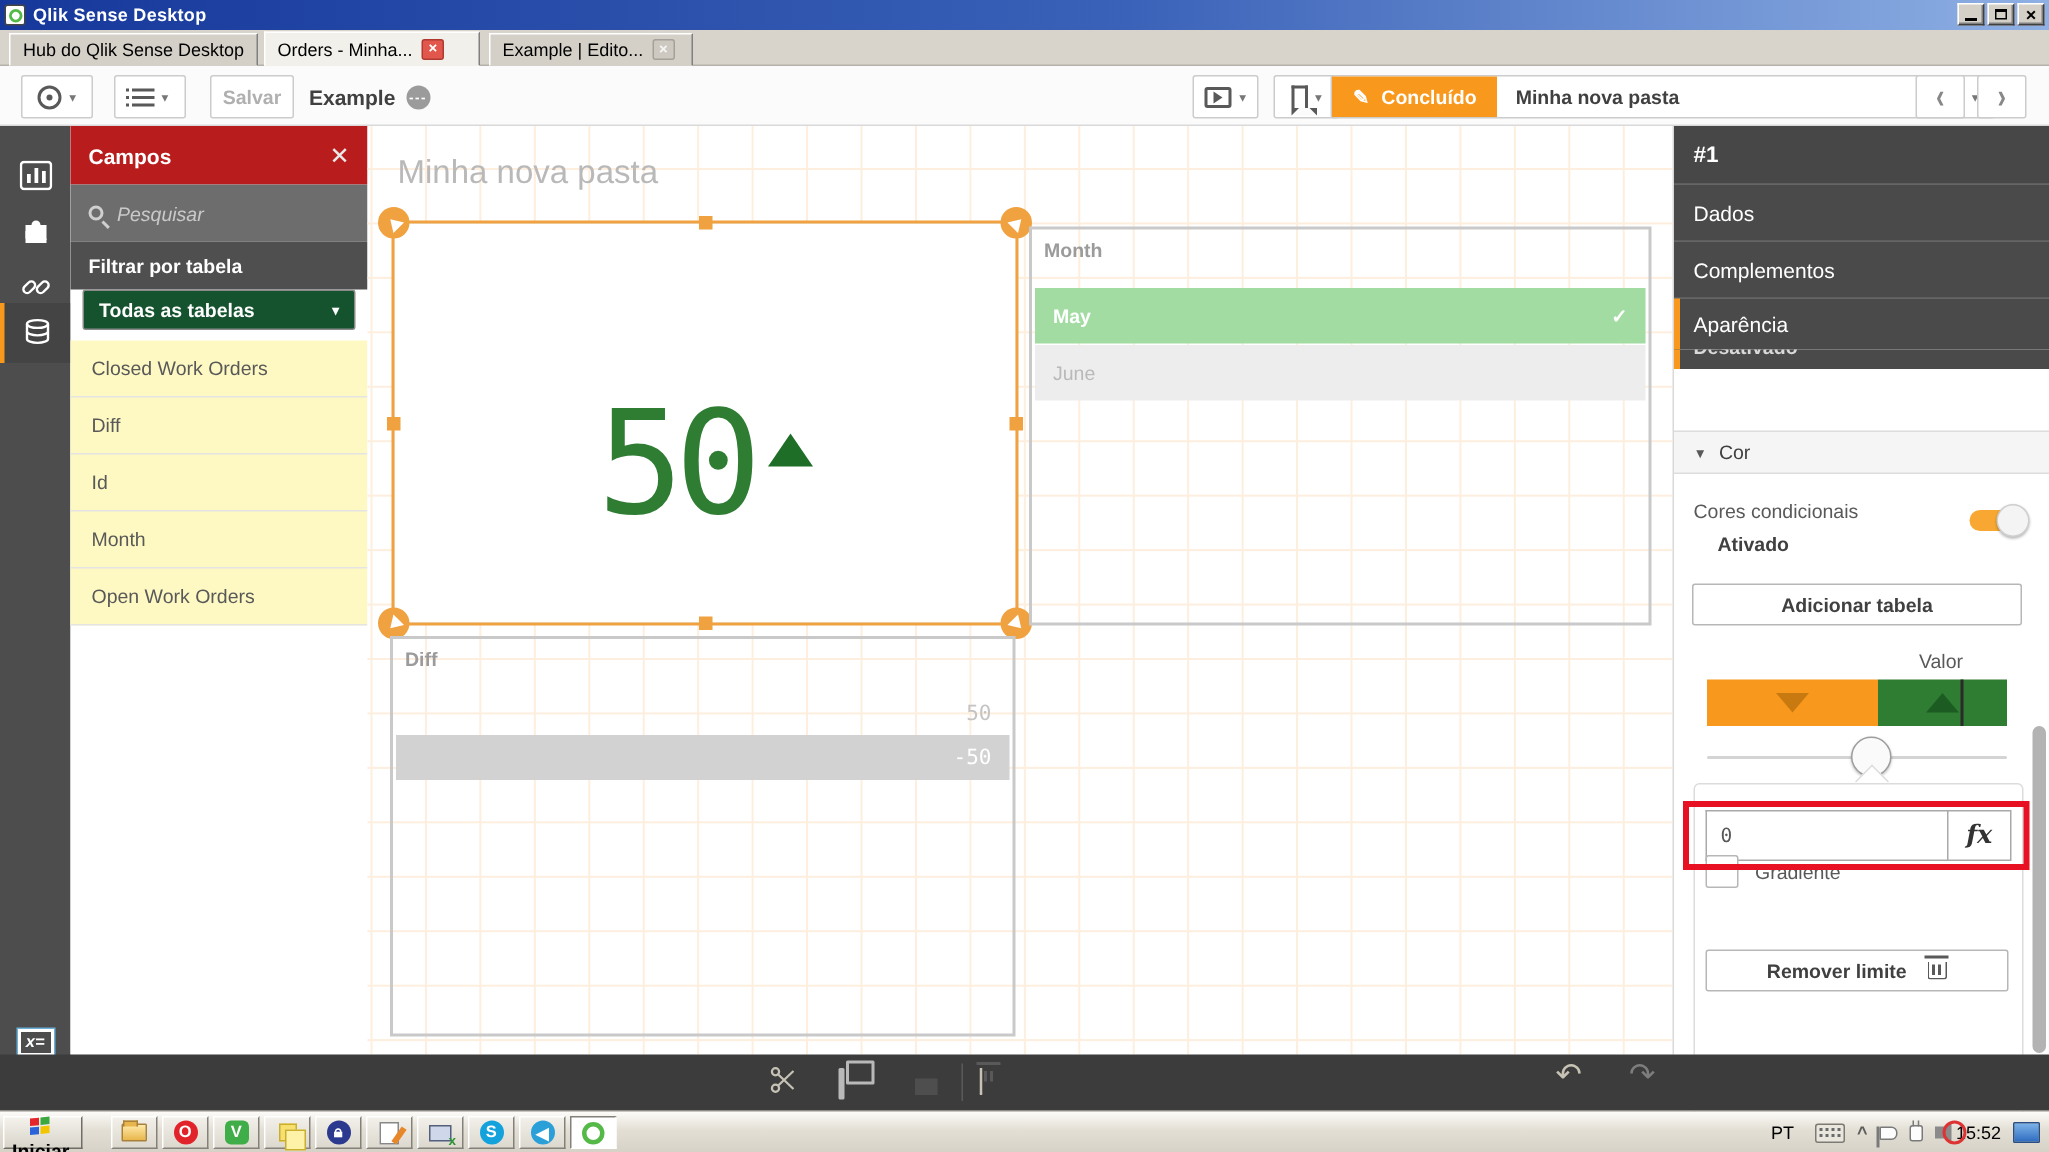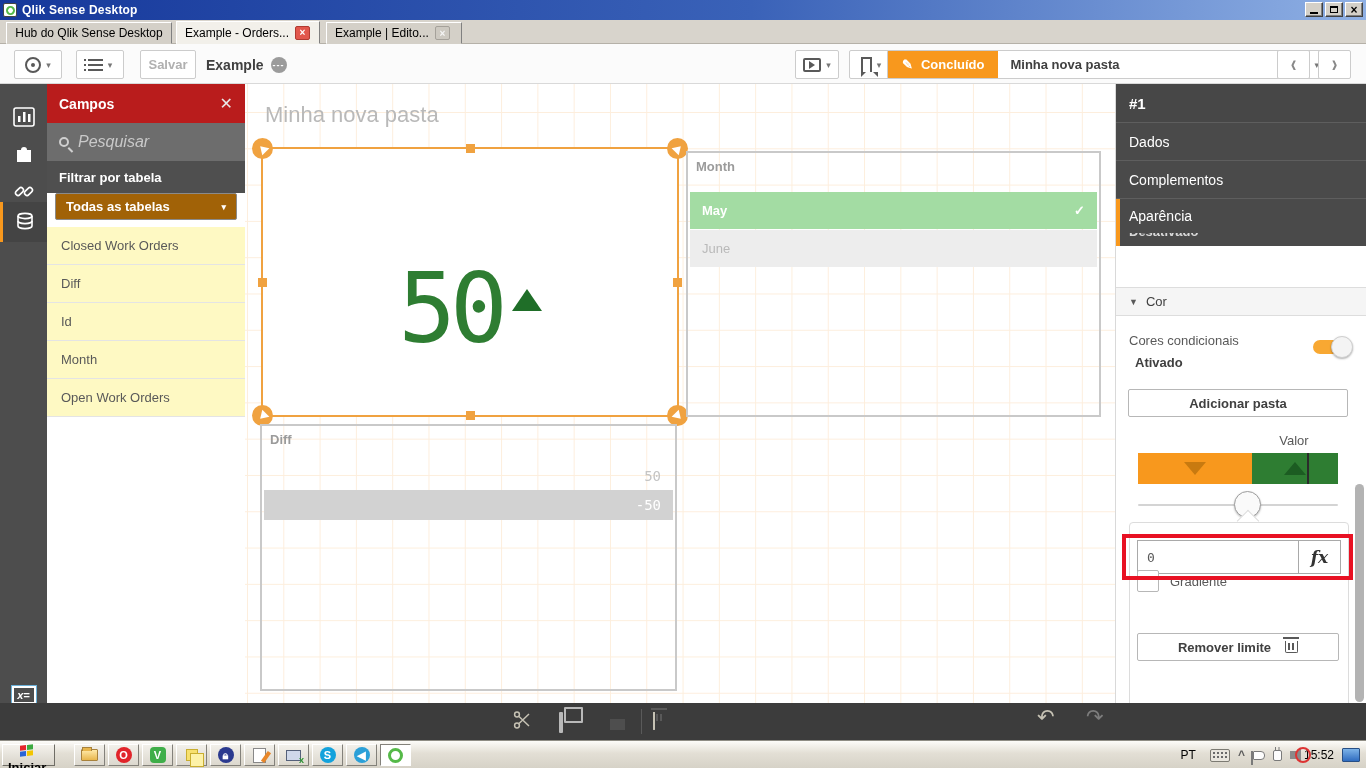--- a/index.html
+++ b/index.html
@@ -76,24 +76,24 @@
     box-shadow:0 0 0 1px #6ab0d8; }
 
   
   #fields { left:47px; top:84px; width:198px; height:619px; background:#fff; }
   #fields-head { height:39px; background:#b91c1c; color:#fff; display:flex; align-items:center; justify-content:space-between; padding:0 12px; }
   #fields-head .t { font-weight:bold; font-size:14px; }
   #fields-head .x { font-size:16px; color:#e8e8e8; }
   #searchrow { height:38px; background:#6d6d6d; display:flex; align-items:center; padding:0 12px; gap:9px; }
   .mag { width:10px; height:10px; border:2px solid #cfcfcf; border-radius:50%; position:relative; }
   .mag:after { content:""; position:absolute; left:8px; top:8px; width:6px; height:2px; background:#cfcfcf; transform:rotate(45deg); transform-origin:0 0; }
-  #searchrow input { background:transparent; border:none; outline:none; color:#e5e5e5; font-style:italic; font-size:16px; width:130px; font-family:"Liberation Sans",sans-serif; }
+  #searchrow input { background:transparent; border:none; outline:none; color:#e5e5e5; font-style:italic; font-size:13px; width:130px; font-family:"Liberation Sans",sans-serif; }
   #searchrow input::placeholder { color:#c9c9c9; }
   #filterrow { height:32px; background:#4f4f4f; color:#fff; font-size:13px; font-weight:bold; display:flex; align-items:center; padding:0 12px; }
-  #tablesel { margin:0 8px; height:27px; background:#a16207; border:1px solid #8a8a8a; border-radius:2px;
+  #tablesel { margin:0 8px; height:27px; background:#14532d; border:1px solid #8a8a8a; border-radius:2px;
     color:#fff; font-size:13px; font-weight:bold; display:flex; align-items:center; justify-content:space-between; padding:0 10px; }
   #fieldlist { background:#fef9c3; }
   .fielditem { height:38px; display:flex; align-items:center; padding:0 14px; font-size:13px; color:#595959; border-bottom:1px solid #e4e4e4; }
 
   
   #canvas { left:245px; top:84px; width:870px; height:619px; background:#fff;
     background-image:linear-gradient(#fdeedd 1px, transparent 1px), linear-gradient(90deg,#fdeedd 1px, transparent 1px);
     background-size:36.3px 36.3px; background-position:2px 28px; }
   #sheettitle { left:20px; top:18px; font-size:22px; color:#b9b9b9; }
   
@@ -125,21 +125,21 @@
   .prow { width:100%; color:#fff; background:#4a4a4a; font-size:14px; display:flex; align-items:center; padding:0 13px; border-bottom:1px solid #5e5e5e; }
   #pid { height:39px; font-weight:bold; font-size:15px; background:#474747; }
   .prow.plain { height:38px; }
   #aparencia { height:34px; border-left:4px solid #f8981d; padding-left:9px; border-bottom:none; }
   #clipstrip { height:13px; background:#4a4a4a; border-left:4px solid #f8981d; overflow:hidden; position:relative; }
   #clipstrip span { position:absolute; left:9px; top:-9px; color:#d9d9d9; font-size:13px; font-weight:bold; }
   #corhead { left:0px; top:203px; width:250px; height:29px; background:#f5f5f5; border-top:1px solid #ddd; border-bottom:1px solid #ddd;
     display:flex; align-items:center; gap:8px; padding:0 13px; font-size:13px; color:#404040; }
   #corhead .tri { font-size:9px; color:#595959; }
   #condlabel { left:13px; top:249px; font-size:13px; color:#595959; }
-  #statelabel { left:19px; top:271px; font-size:13px; font-weight:bold; color:#404040; }
+  #statelabel { left:29px; top:271px; font-size:13px; font-weight:bold; color:#404040; }
   #toggle { left:197px; top:256px; width:34px; height:14px; background:#f8a832; border-radius:7px; }
   #toggle .knob { position:absolute; right:-6px; top:-4px; width:22px; height:22px; background:#f4f4f4; border:1px solid #cfcfcf; border-radius:50%; box-shadow:0 1px 2px rgba(0,0,0,.3); }
   .panelbtn { position:absolute; background:#fff; border:1px solid #b7b7b7; border-radius:2px; display:flex; align-items:center; justify-content:center; font-size:13px; font-weight:bold; color:#404040; }
   #addlimit { left:12px; top:305px; width:220px; height:28px; }
   #valorlbl { left:148px; top:349px; width:60px; text-align:center; font-size:13px; color:#595959; }
   #colorbar { left:22px; top:369px; width:200px; height:31px; display:flex; }
   #colorbar .oseg { width:114px; background:#f8981d; display:flex; align-items:center; justify-content:center; }
   #colorbar .gseg { width:86px; background:#2e7d32; display:flex; align-items:center; justify-content:center; position:relative; }
   .tri-down { width:0; height:0; border-left:11px solid transparent; border-right:11px solid transparent; border-top:13px solid #c87a10; }
   .tri-up { width:0; height:0; border-left:11px solid transparent; border-right:11px solid transparent; border-bottom:13px solid #1c5c22; }
@@ -232,21 +232,21 @@
           <span class="glyph-close">×</span>
         </div>
     </div>
   </div>
 
   <div id="tabstrip" class="abs">
     <div class="tab" style="left:6px; width:166px; justify-content:center;">
       <span>Hub do Qlik Sense Desktop</span>
     </div>
     <div class="tab active" style="left:176px; width:144px;">
-      <span>Example - Orders...</span>
+      <span>Orders - Minha...</span>
       <span class="tabclose red">×</span>
     </div>
     <div class="tab" style="left:326px; width:136px;">
       <span>Example | Edito...</span>
       <span class="tabclose gray">×</span>
     </div>
   </div>
 
   <div id="apptoolbar" class="abs">
     <div class="qbtn" style="left:14px; width:48px;">
@@ -416,21 +416,21 @@
       <span class="tri">▼</span>
       <span>Cor</span>
     </div>
     <div id="condlabel" class="abs">Cores condicionais</div>
     <div id="statelabel" class="abs">Ativado</div>
     <div id="toggle" class="abs">
         <div class="knob"></div>
       </div>
 
     <div id="addlimit" class="panelbtn">
-      <span>Adicionar pasta</span>
+      <span>Adicionar tabela</span>
     </div>
     <div id="valorlbl" class="abs">Valor</div>
 
     <div id="colorbar" class="abs">
       <div class="oseg">
           <span class="tri-down"></span>
         </div>
       <div class="gseg">
         <span class="tri-up"></span>
         <span id="limitmark"></span>

